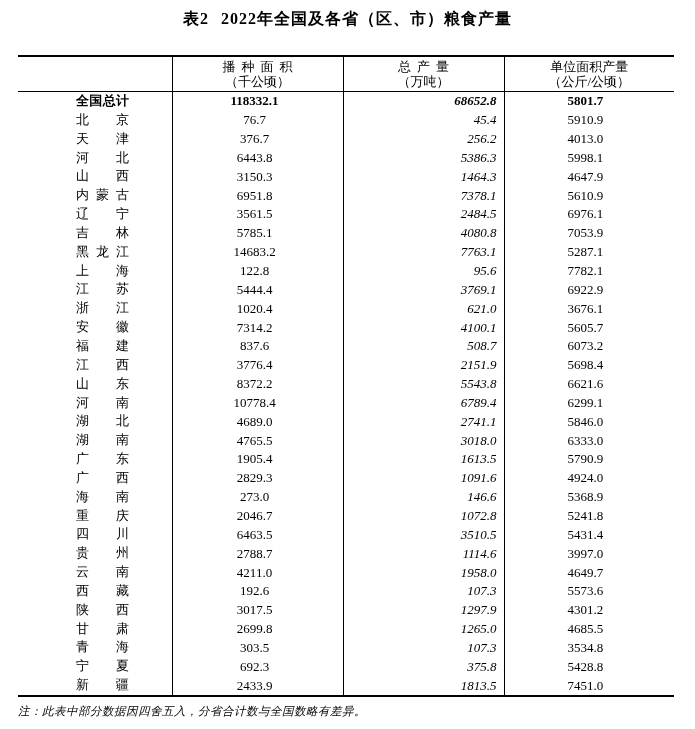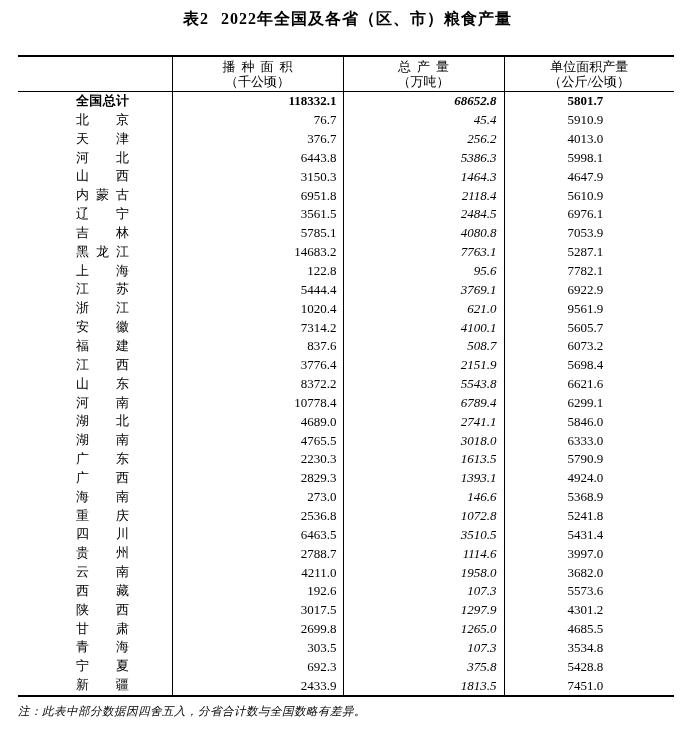--- a/index.html
+++ b/index.html
@@ -53,21 +53,21 @@
   tbody td {
     height: 18.85px;
     padding: 0;
     font-size: 13px;
     vertical-align: middle;
   }
   td.num {
     text-align: right;
     font-family: "Liberation Serif", "DejaVu Serif", serif;
   }
-  td.c2 { padding-right: 6px; }
+  td.c2 { padding-right: 6px; text-align: center; }
   td.c3 { padding-right: 7px; font-style: italic; }
   td.c4 { padding-right: 8px; text-align: center; }
 
   .prov-name {
     display: flex;
     justify-content: space-between;
     width: 53px;
     margin-left: 58px;
     font-size: 13px;
     line-height: 18.85px;
@@ -172,21 +172,21 @@
       </tr>
       <tr>
         <td class="c1">
           <div class="prov-name">
             <span>内</span>
             <span>蒙</span>
             <span>古</span>
           </div>
         </td>
         <td class="num c2">6951.8</td>
-        <td class="num c3">2118.4</td>
+        <td class="num c3">7378.1</td>
         <td class="num c4">5610.9</td>
       </tr>
       <tr>
         <td class="c1">
           <div class="prov-name">
             <span>辽</span>
             <span>宁</span>
           </div>
         </td>
         <td class="num c2">3561.5</td>
@@ -240,21 +240,21 @@
       </tr>
       <tr>
         <td class="c1">
           <div class="prov-name">
             <span>浙</span>
             <span>江</span>
           </div>
         </td>
         <td class="num c2">1020.4</td>
         <td class="num c3">621.0</td>
-        <td class="num c4">9561.9</td>
+        <td class="num c4">3676.1</td>
       </tr>
       <tr>
         <td class="c1">
           <div class="prov-name">
             <span>安</span>
             <span>徽</span>
           </div>
         </td>
         <td class="num c2">7314.2</td>
         <td class="num c3">4100.1</td>
@@ -326,54 +326,54 @@
         <td class="num c3">3018.0</td>
         <td class="num c4">6333.0</td>
       </tr>
       <tr>
         <td class="c1">
           <div class="prov-name">
             <span>广</span>
             <span>东</span>
           </div>
         </td>
-        <td class="num c2">2230.3</td>
+        <td class="num c2">1905.4</td>
         <td class="num c3">1613.5</td>
         <td class="num c4">5790.9</td>
       </tr>
       <tr>
         <td class="c1">
           <div class="prov-name">
             <span>广</span>
             <span>西</span>
           </div>
         </td>
         <td class="num c2">2829.3</td>
-        <td class="num c3">1393.1</td>
+        <td class="num c3">1091.6</td>
         <td class="num c4">4924.0</td>
       </tr>
       <tr>
         <td class="c1">
           <div class="prov-name">
             <span>海</span>
             <span>南</span>
           </div>
         </td>
         <td class="num c2">273.0</td>
         <td class="num c3">146.6</td>
         <td class="num c4">5368.9</td>
       </tr>
       <tr>
         <td class="c1">
           <div class="prov-name">
             <span>重</span>
             <span>庆</span>
           </div>
         </td>
-        <td class="num c2">2536.8</td>
+        <td class="num c2">2046.7</td>
         <td class="num c3">1072.8</td>
         <td class="num c4">5241.8</td>
       </tr>
       <tr>
         <td class="c1">
           <div class="prov-name">
             <span>四</span>
             <span>川</span>
           </div>
         </td>
@@ -394,21 +394,21 @@
       </tr>
       <tr>
         <td class="c1">
           <div class="prov-name">
             <span>云</span>
             <span>南</span>
           </div>
         </td>
         <td class="num c2">4211.0</td>
         <td class="num c3">1958.0</td>
-        <td class="num c4">3682.0</td>
+        <td class="num c4">4649.7</td>
       </tr>
       <tr>
         <td class="c1">
           <div class="prov-name">
             <span>西</span>
             <span>藏</span>
           </div>
         </td>
         <td class="num c2">192.6</td>
         <td class="num c3">107.3</td>

